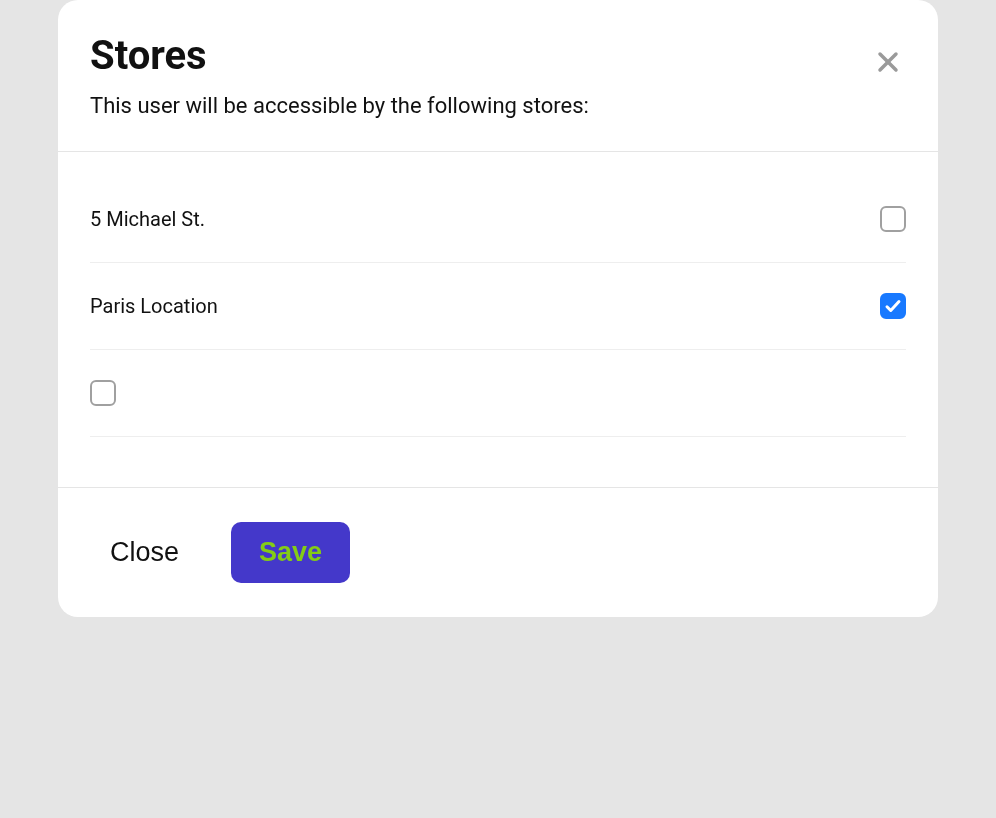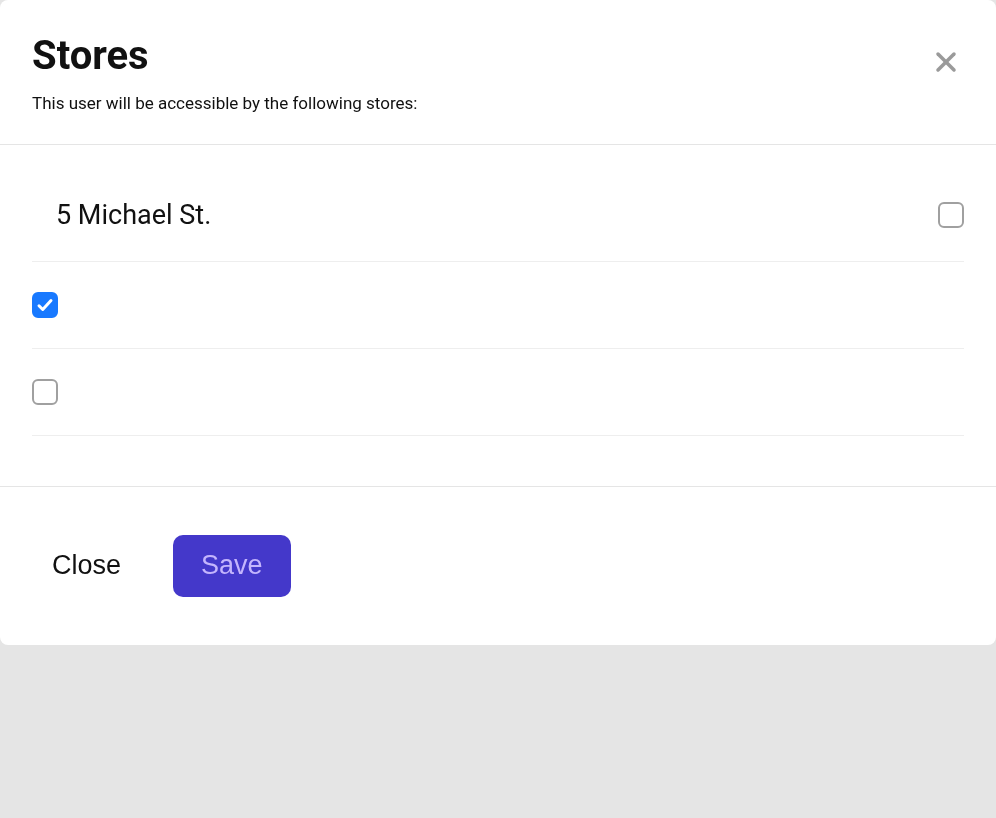--- a/index.html
+++ b/index.html
@@ -10,43 +10,43 @@
 
     body {
       font-family: -apple-system, BlinkMacSystemFont, "Segoe UI", Roboto, Helvetica, Arial, sans-serif;
       background: #e5e5e5;
       display: flex;
       align-items: flex-start;
       justify-content: center;
     }
 
     .modal {
-      width: 996px;
+      width: 880px;
       background: #ffffff;
-      border-radius: 8px;
+      border-radius: 20px;
       overflow: hidden;
       position: relative;
     }
 
     .modal-header {
       padding: 34px 32px 30px 32px;
       border-bottom: 1px solid #e5e5e5;
       position: relative;
     }
 
     .modal-title {
       font-size: 40px;
       font-weight: 700;
       color: #111111;
       margin-bottom: 14px;
       line-height: 1.1;
     }
 
     .modal-subtitle {
-      font-size: 17px;
+      font-size: 22px;
       color: #111111;
       line-height: 1.3;
       font-weight: 400;
       margin-top: 13px;
     }
 
     .close-x {
       position: absolute;
       top: 44px;
       right: 32px;
@@ -70,24 +70,23 @@
 
     .store-row {
       display: flex;
       align-items: center;
       justify-content: space-between;
       padding: 30px 0;
       border-bottom: 1px solid #eeeeee;
     }
 
     .store-label {
-      font-size: 27px;
+      font-size: 20px;
       color: #111111;
       font-weight: 400;
-      margin-left: 24px;
     }
 
     .checkbox {
       width: 26px;
       height: 26px;
       border-radius: 6px;
       display: inline-flex;
       align-items: center;
       justify-content: center;
       cursor: pointer;
@@ -106,21 +105,21 @@
 
     .checkbox.checked svg {
       width: 18px;
       height: 18px;
       stroke: #ffffff;
       fill: none;
     }
 
     .modal-footer {
       border-top: 1px solid #e5e5e5;
-      padding: 48px 32px;
+      padding: 34px 32px;
       display: flex;
       gap: 32px;
       align-items: center;
     }
 
     .btn {
       font-size: 27px;
       border-radius: 10px;
       cursor: pointer;
       border: none;
@@ -130,22 +129,22 @@
 
     .btn-close {
       background: transparent;
       color: #111111;
       padding-left: 20px;
       padding-right: 20px;
     }
 
     .btn-save {
       background: #4438ca;
-      color: #c4b5fd;
-      font-weight: 400;
+      color: #84cc16;
+      font-weight: 700;
     }
   </style>
 </head>
 <body>
 
 <div class="modal">
 
   <div class="modal-header">
     <h1 class="modal-title">Stores</h1>
     <p class="modal-subtitle">This user will be accessible by the following stores:</p>
@@ -158,20 +157,21 @@
   </div>
 
   <div class="modal-body">
 
     <div class="store-row">
       <span class="store-label">5 Michael St.</span>
       <span class="checkbox unchecked"></span>
     </div>
 
     <div class="store-row">
+      <span class="store-label">Paris Location</span>
       <span class="checkbox checked">
         <svg viewBox="0 0 24 24" stroke-width="4" stroke-linecap="round" stroke-linejoin="round">
           <polyline points="4 13 9 18 20 6"></polyline>
         </svg>
       </span>
     </div>
 
 
     <div class="store-row">
       <span class="checkbox unchecked"></span>

